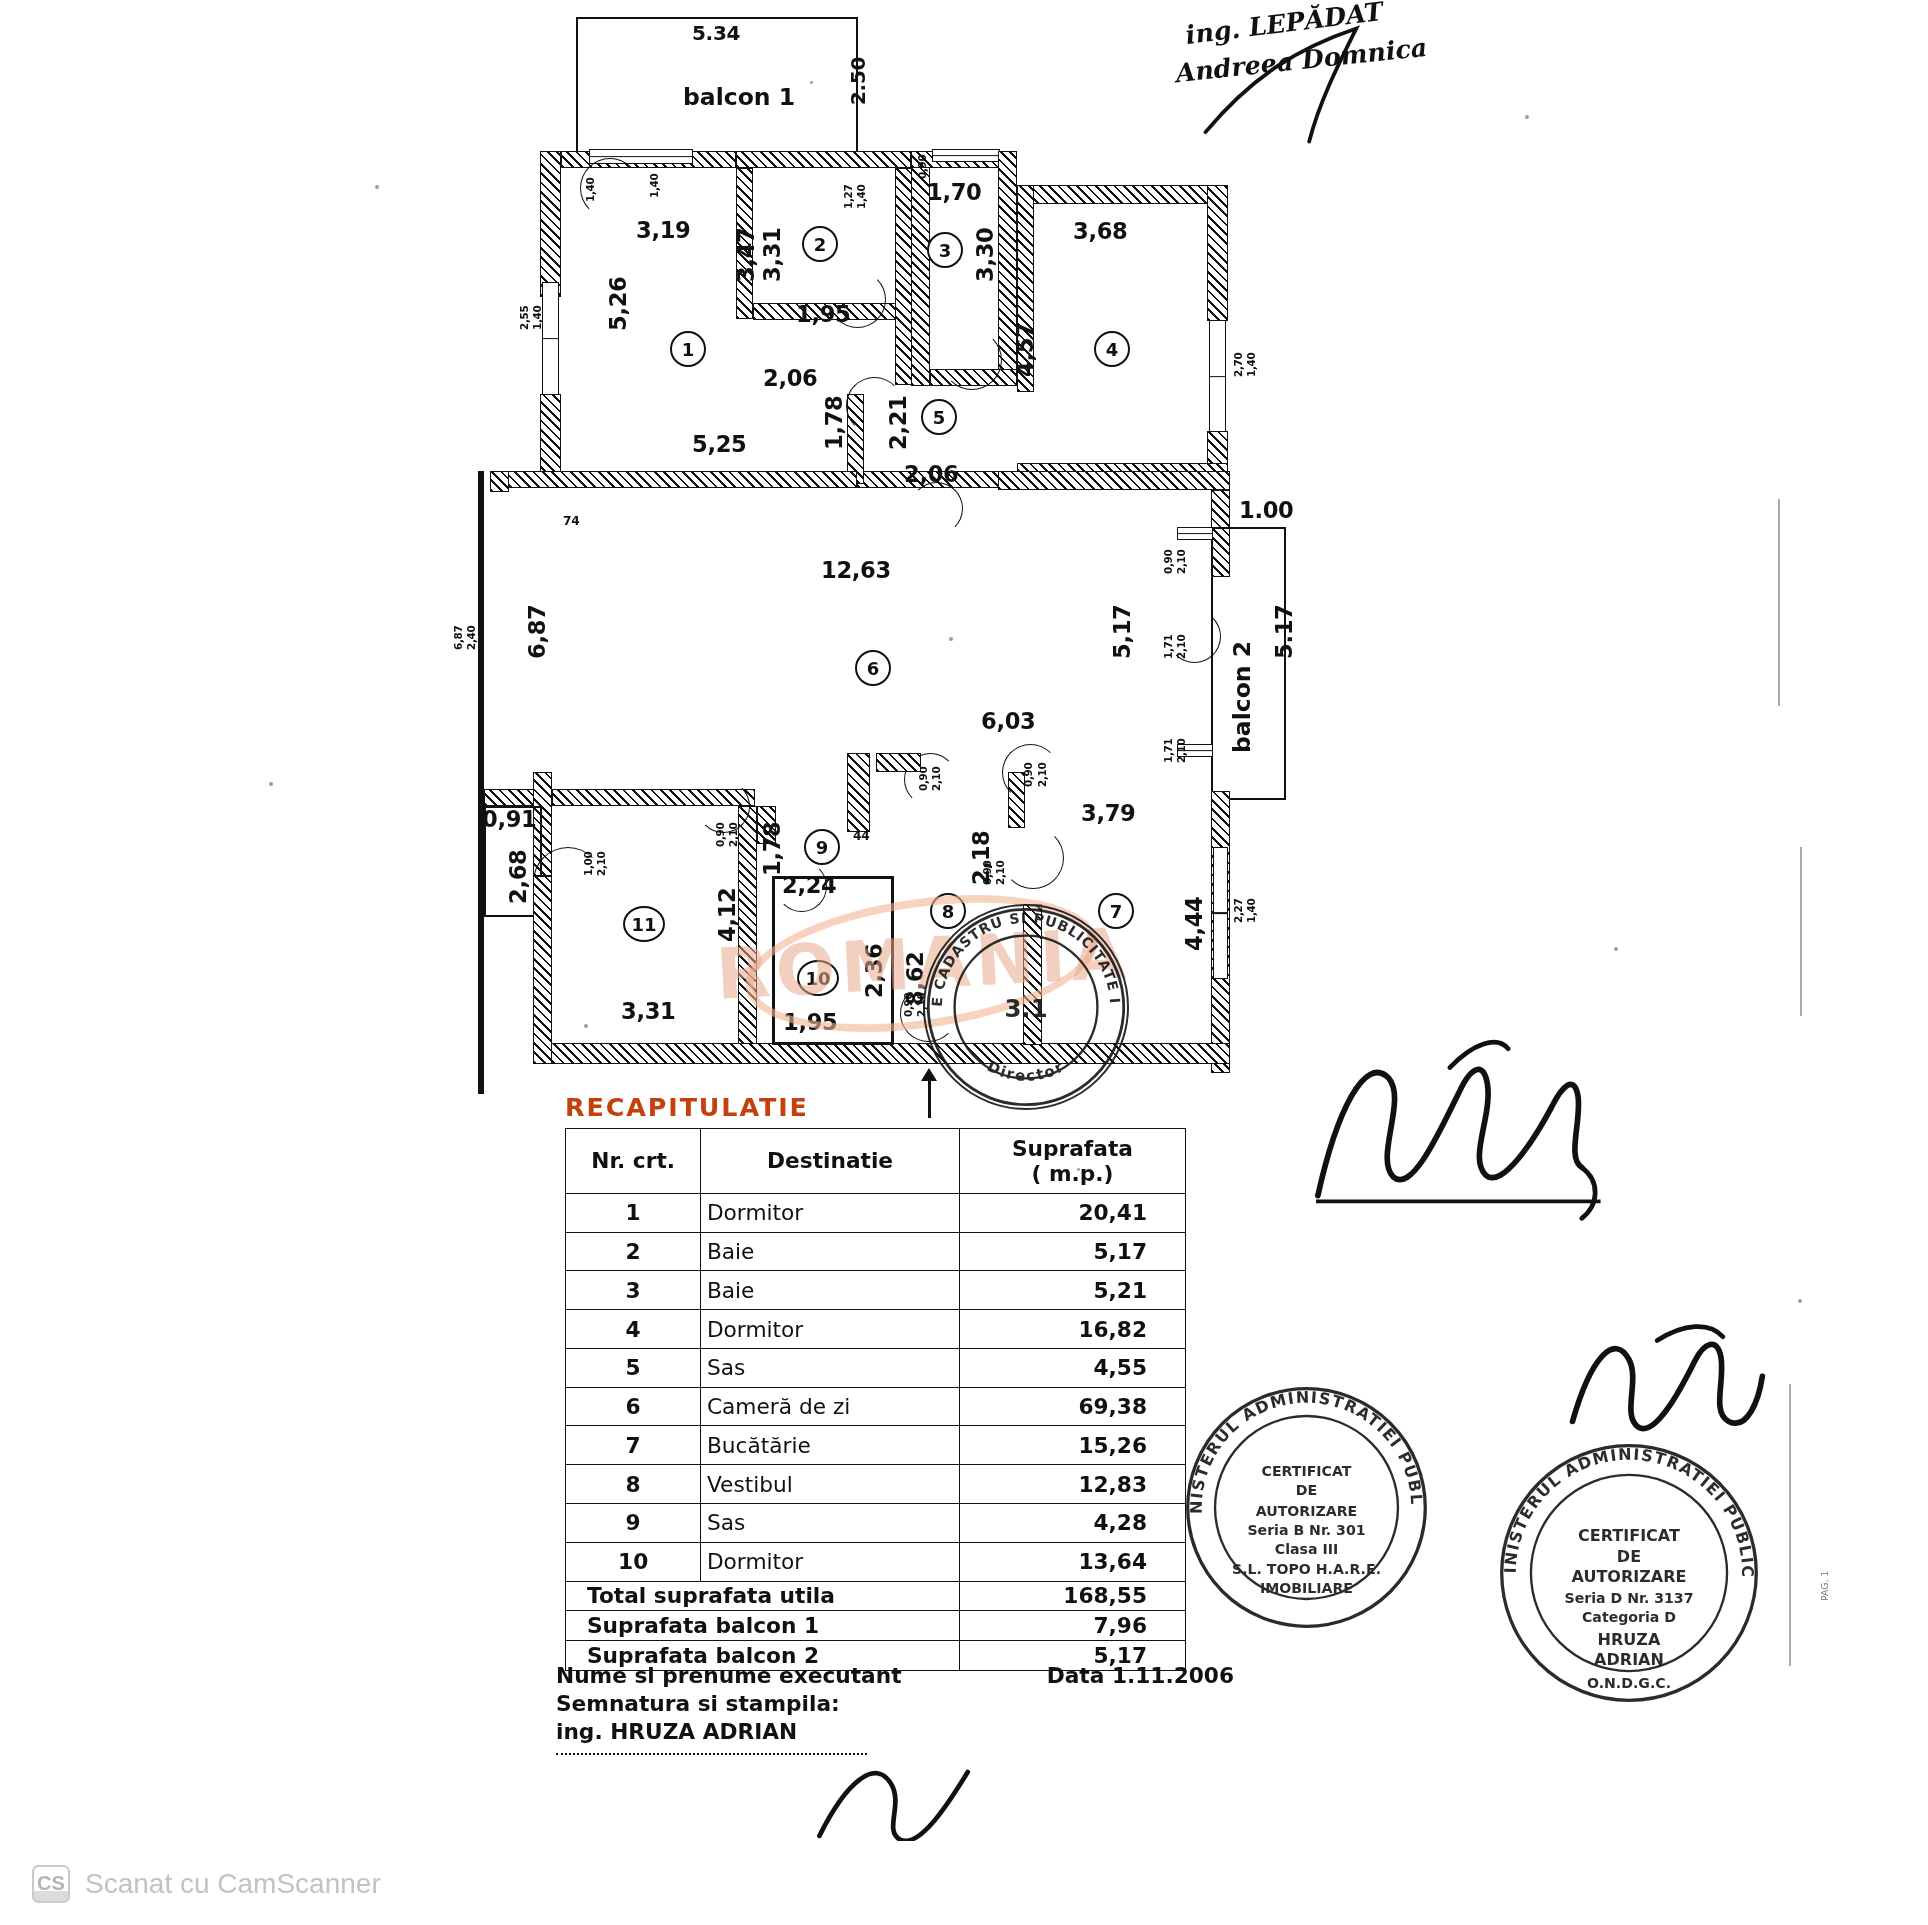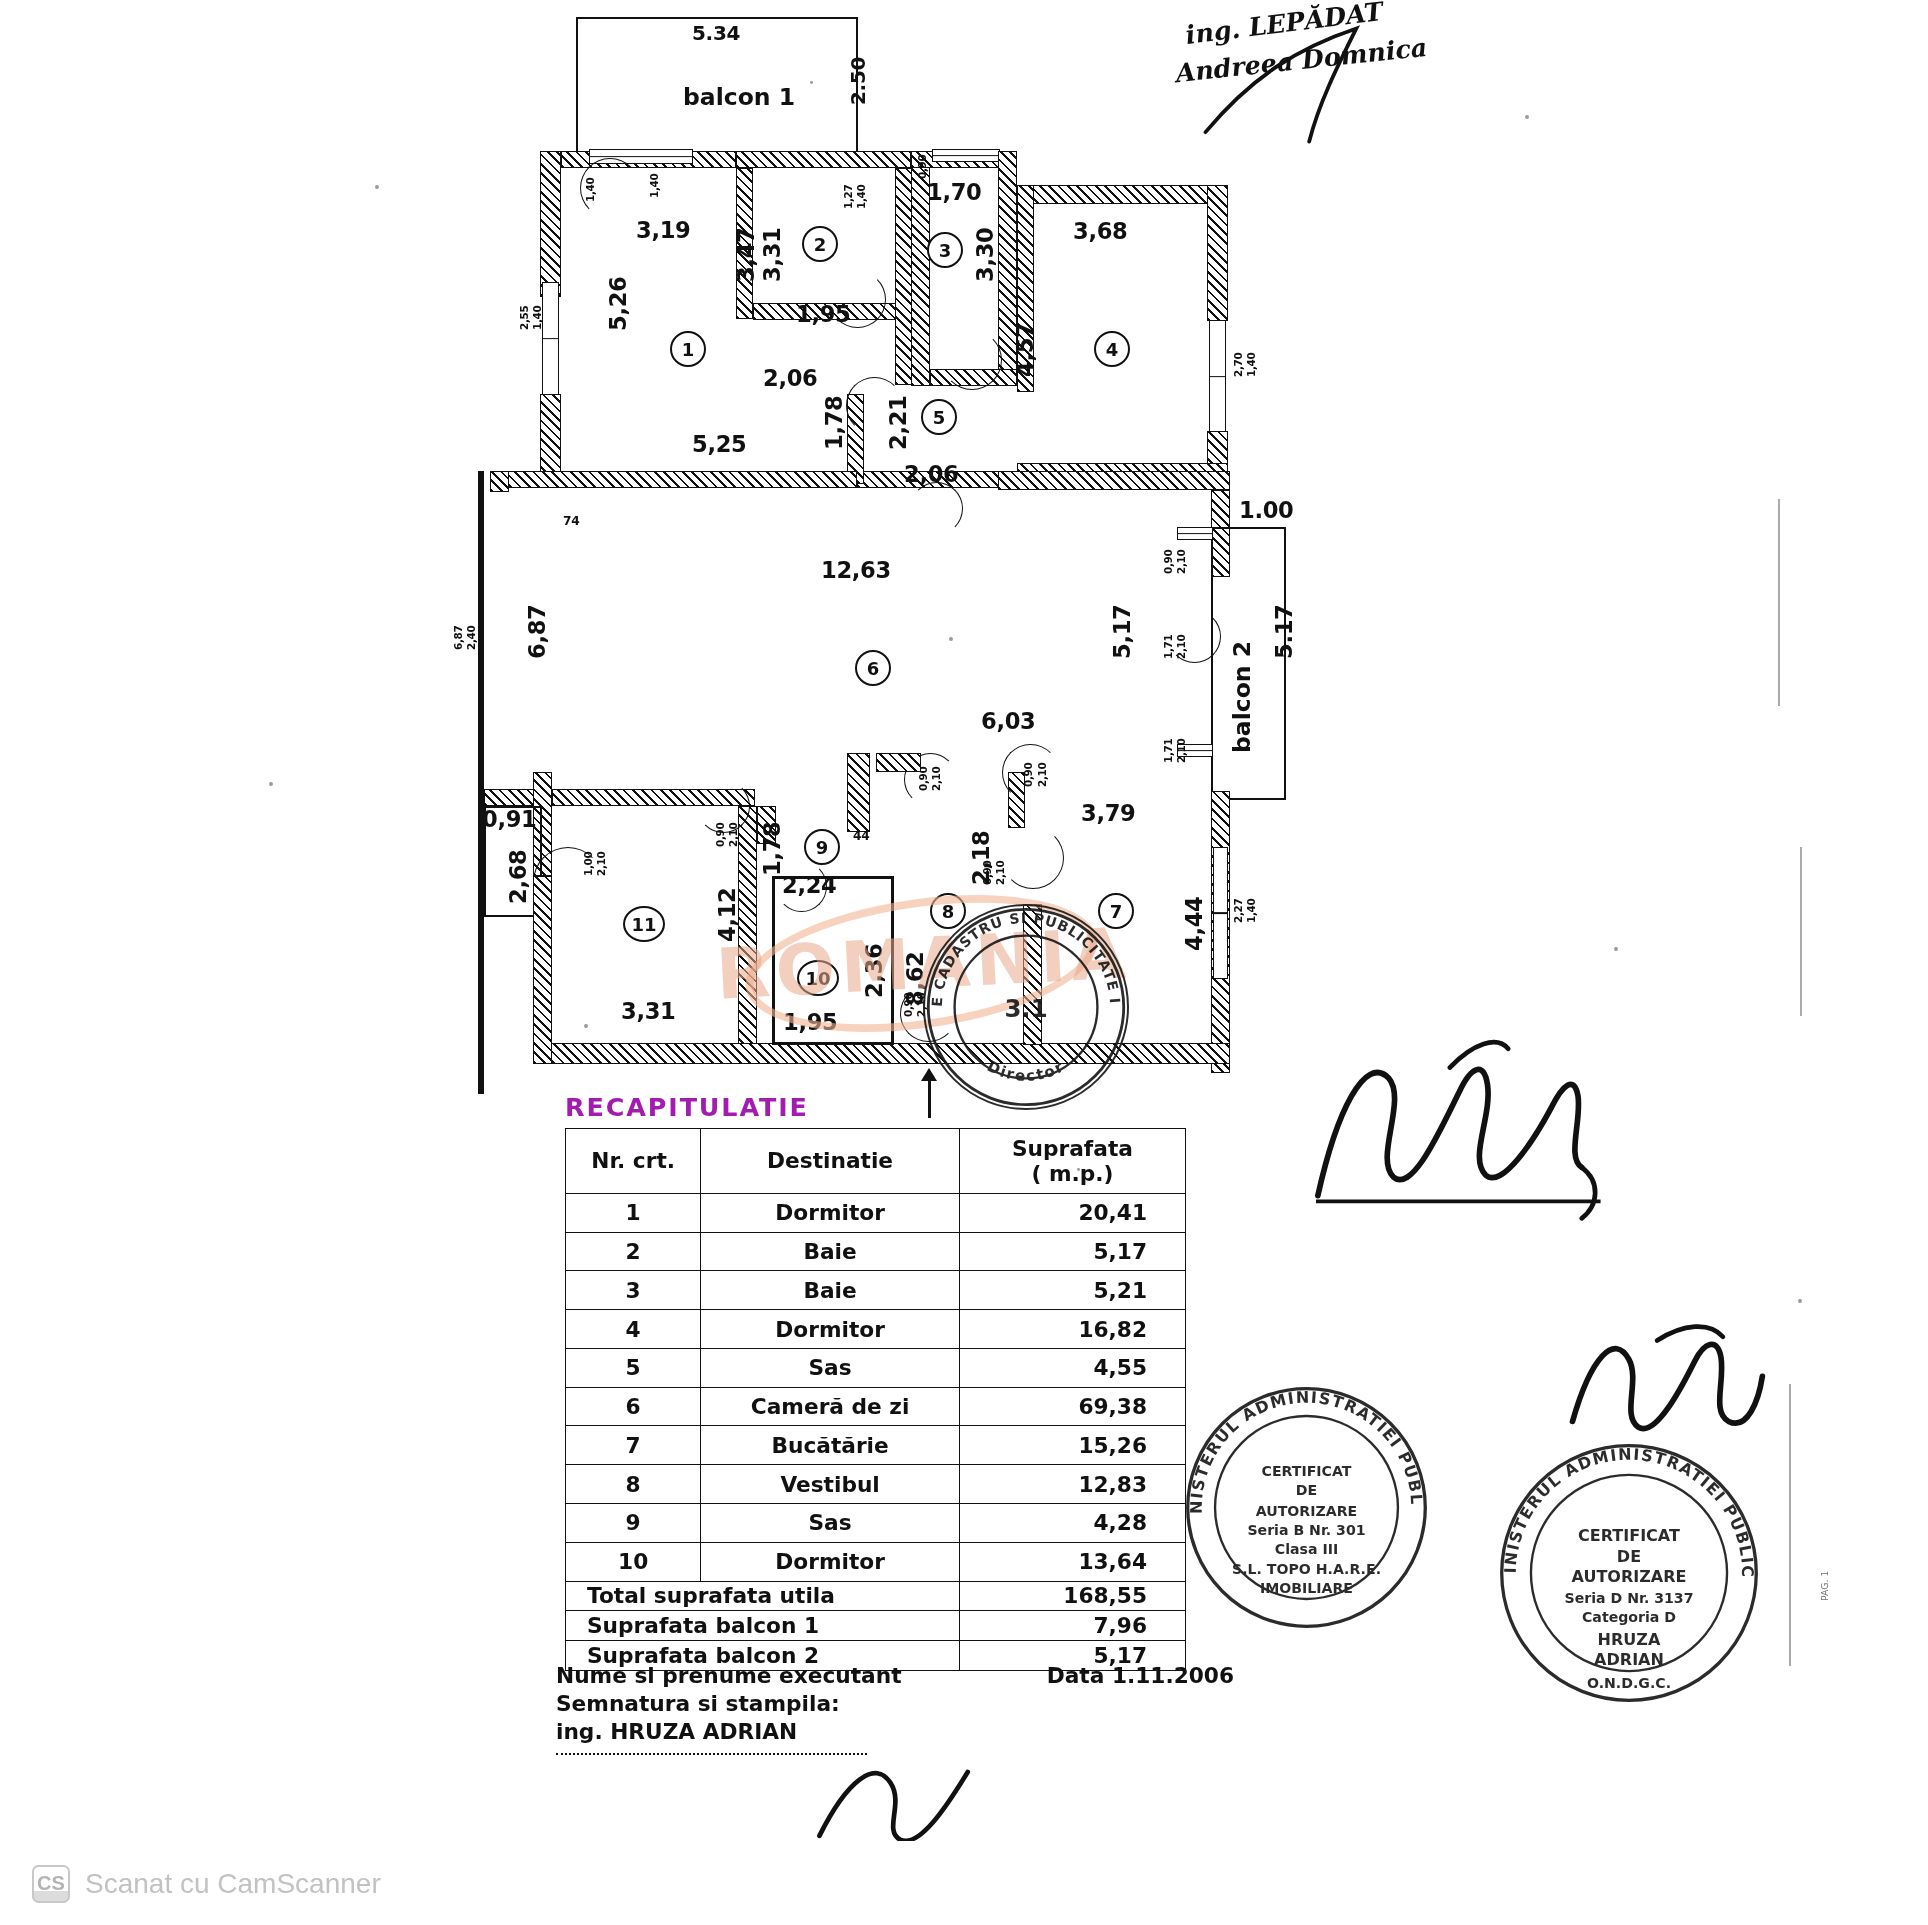--- a/index.html
+++ b/index.html
@@ -55,31 +55,31 @@
   .balc-label{
     position:absolute;font-family:"DejaVu Sans", sans-serif;font-weight:700;
     font-size:23.5px;color:#111;white-space:nowrap;
   }
   .balc-label.v{transform-origin:0 0;transform:rotate(-90deg);}
 
   
   #recap-title{
     position:absolute;left:565px;top:1092px;
     font-family:"DejaVu Sans", sans-serif;font-weight:700;font-size:25.4px;
-    letter-spacing:1.9px;color:#a21caf;
+    letter-spacing:1.9px;color:#c2410c;
   }
   #recap{
     position:absolute;left:565px;top:1128px;width:621px;
     border-collapse:collapse;
     font-family:"DejaVu Sans", sans-serif;font-size:21.7px;color:#111;
   }
   #recap td,#recap th{border:1.9px solid #111;padding:1.9px 5.6px;}
   #recap th{font-weight:700;text-align:center;height:60px;vertical-align:middle;}
   #recap td.nr{width:141px;text-align:center;font-weight:700;height:34px;}
-  #recap td.dest{width:273px;text-align:center;font-weight:700;}
+  #recap td.dest{width:273px;font-weight:400;}
   #recap td.sup{width:202px;text-align:right;font-weight:700;padding-right:38px;}
   #recap td.span2{text-align:left;font-weight:700;padding-left:21px;}
 
   
   #foot{
     position:absolute;left:556px;top:1662px;width:678px;
     font-family:"DejaVu Sans", sans-serif;font-weight:700;font-size:21.7px;color:#111;
     line-height:28px;
   }
   #foot .row{display:flex;justify-content:space-between;text-align:right;}

